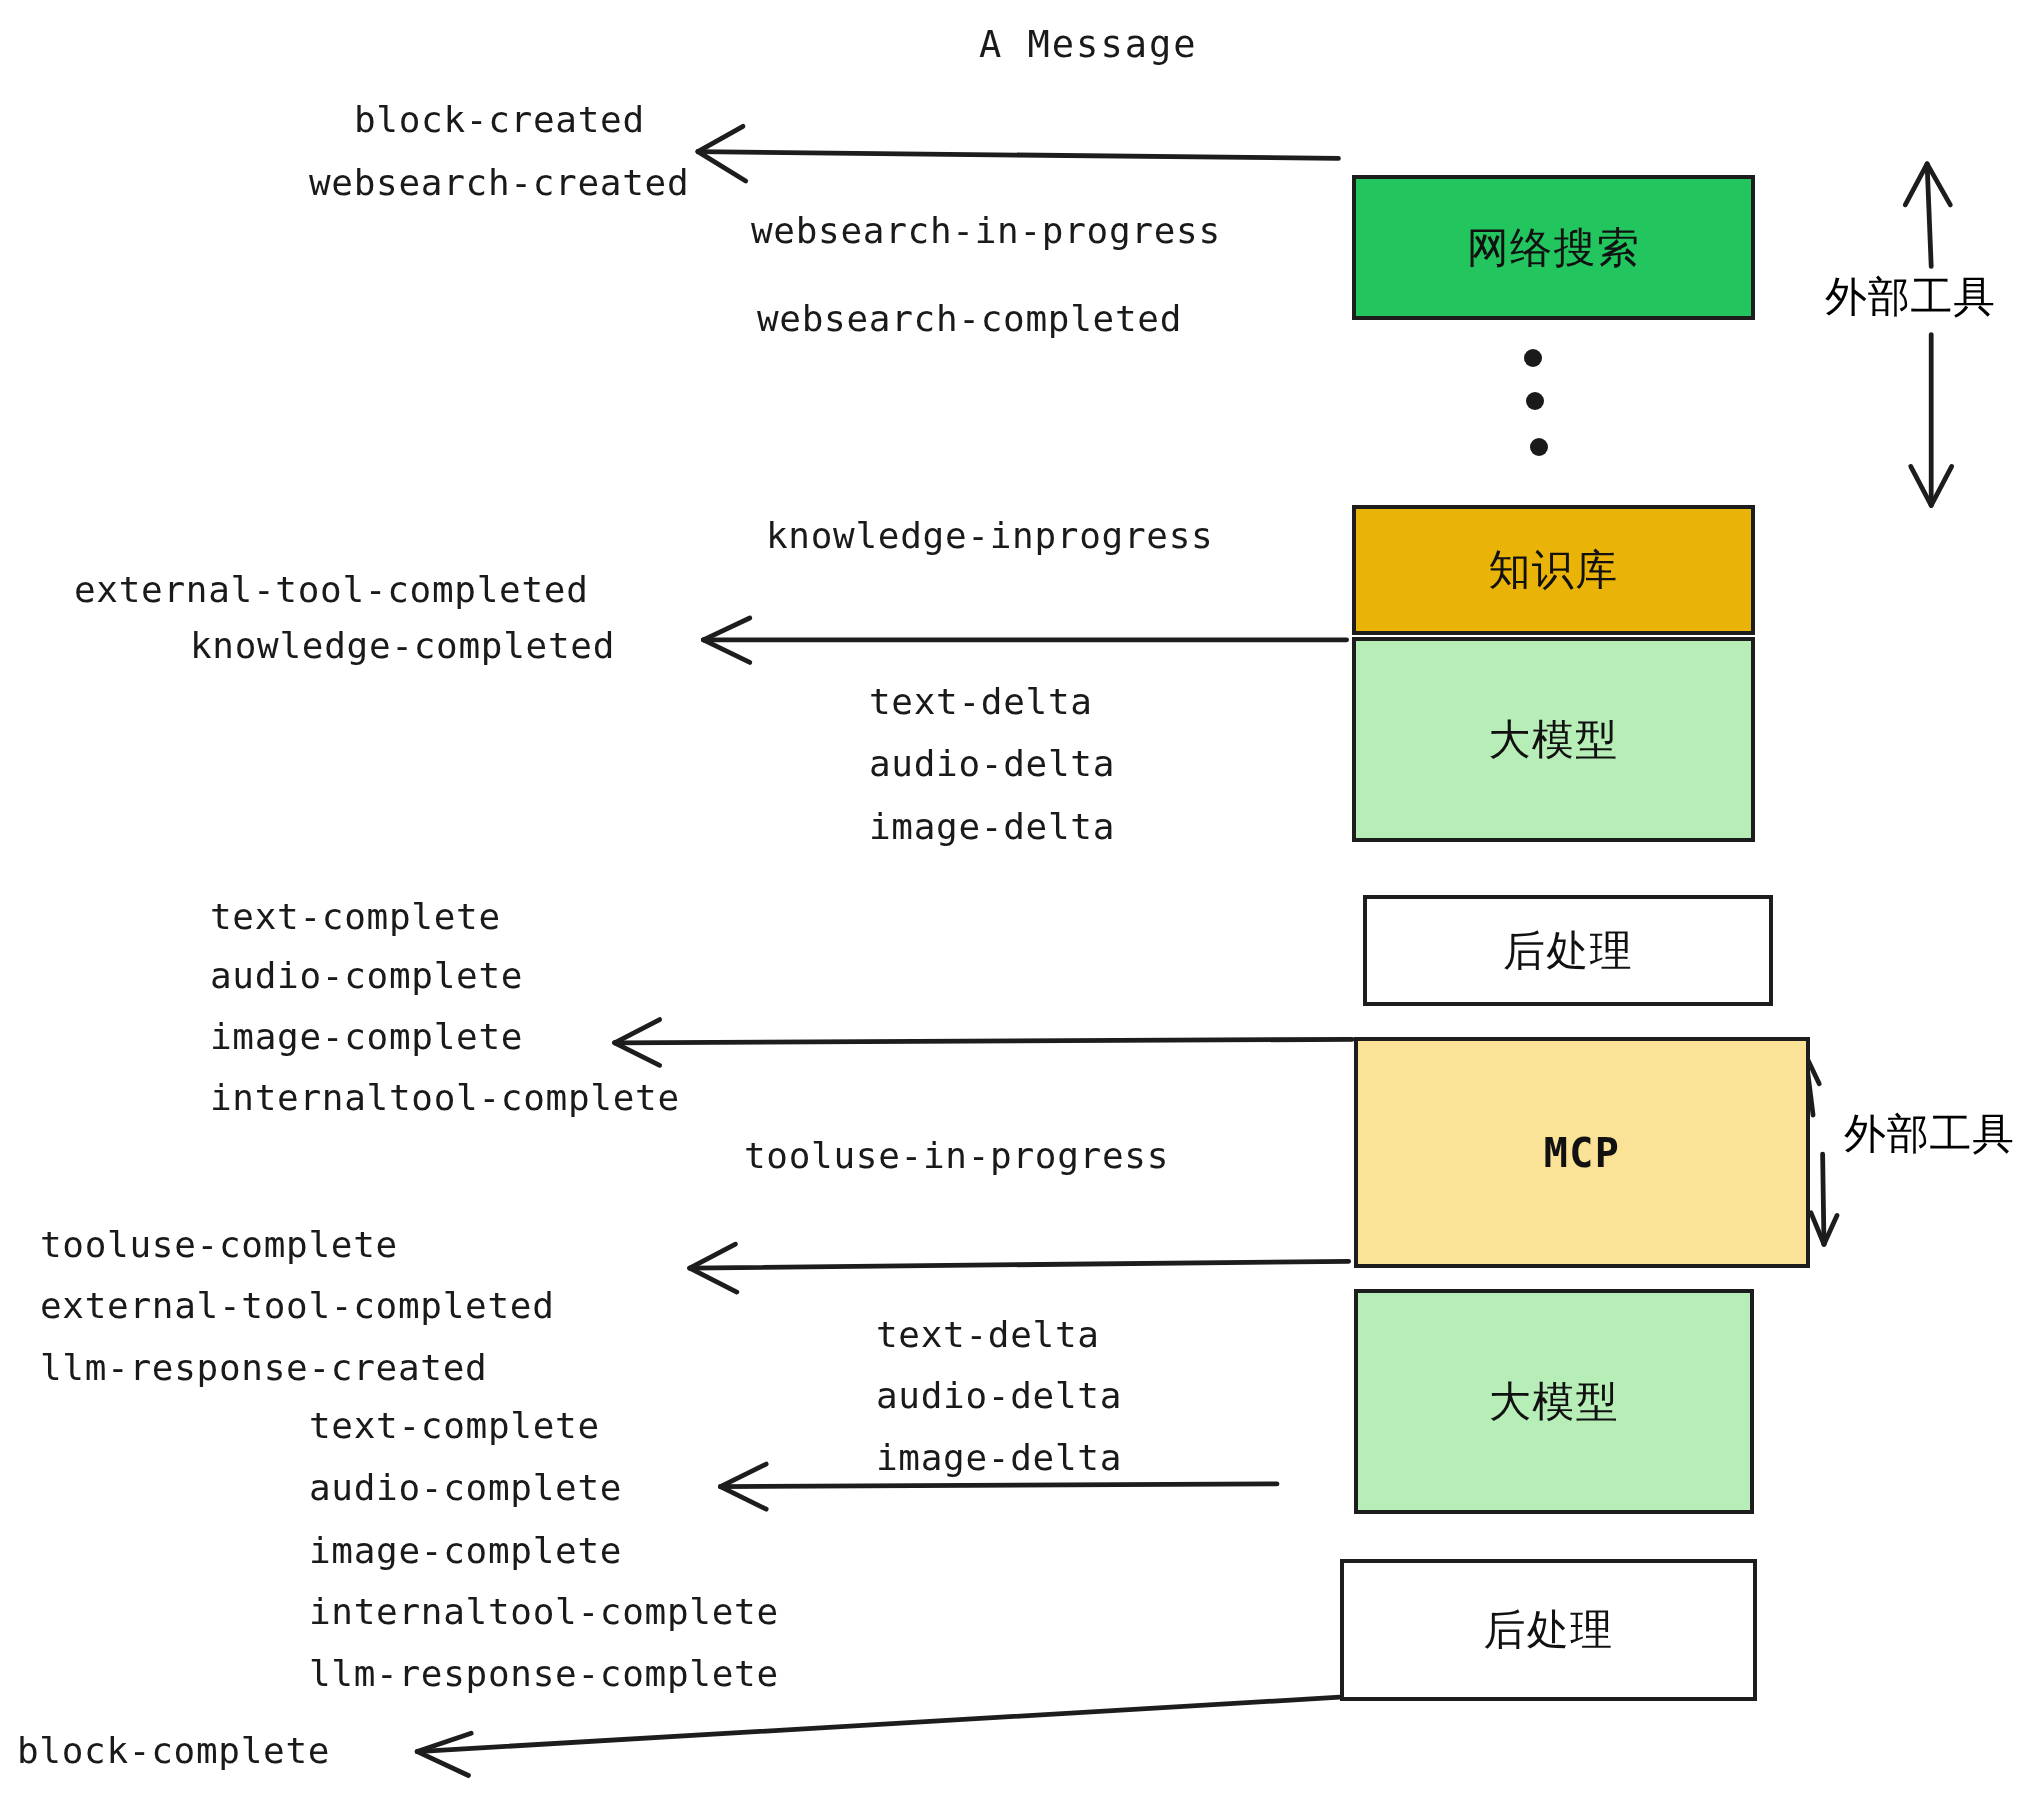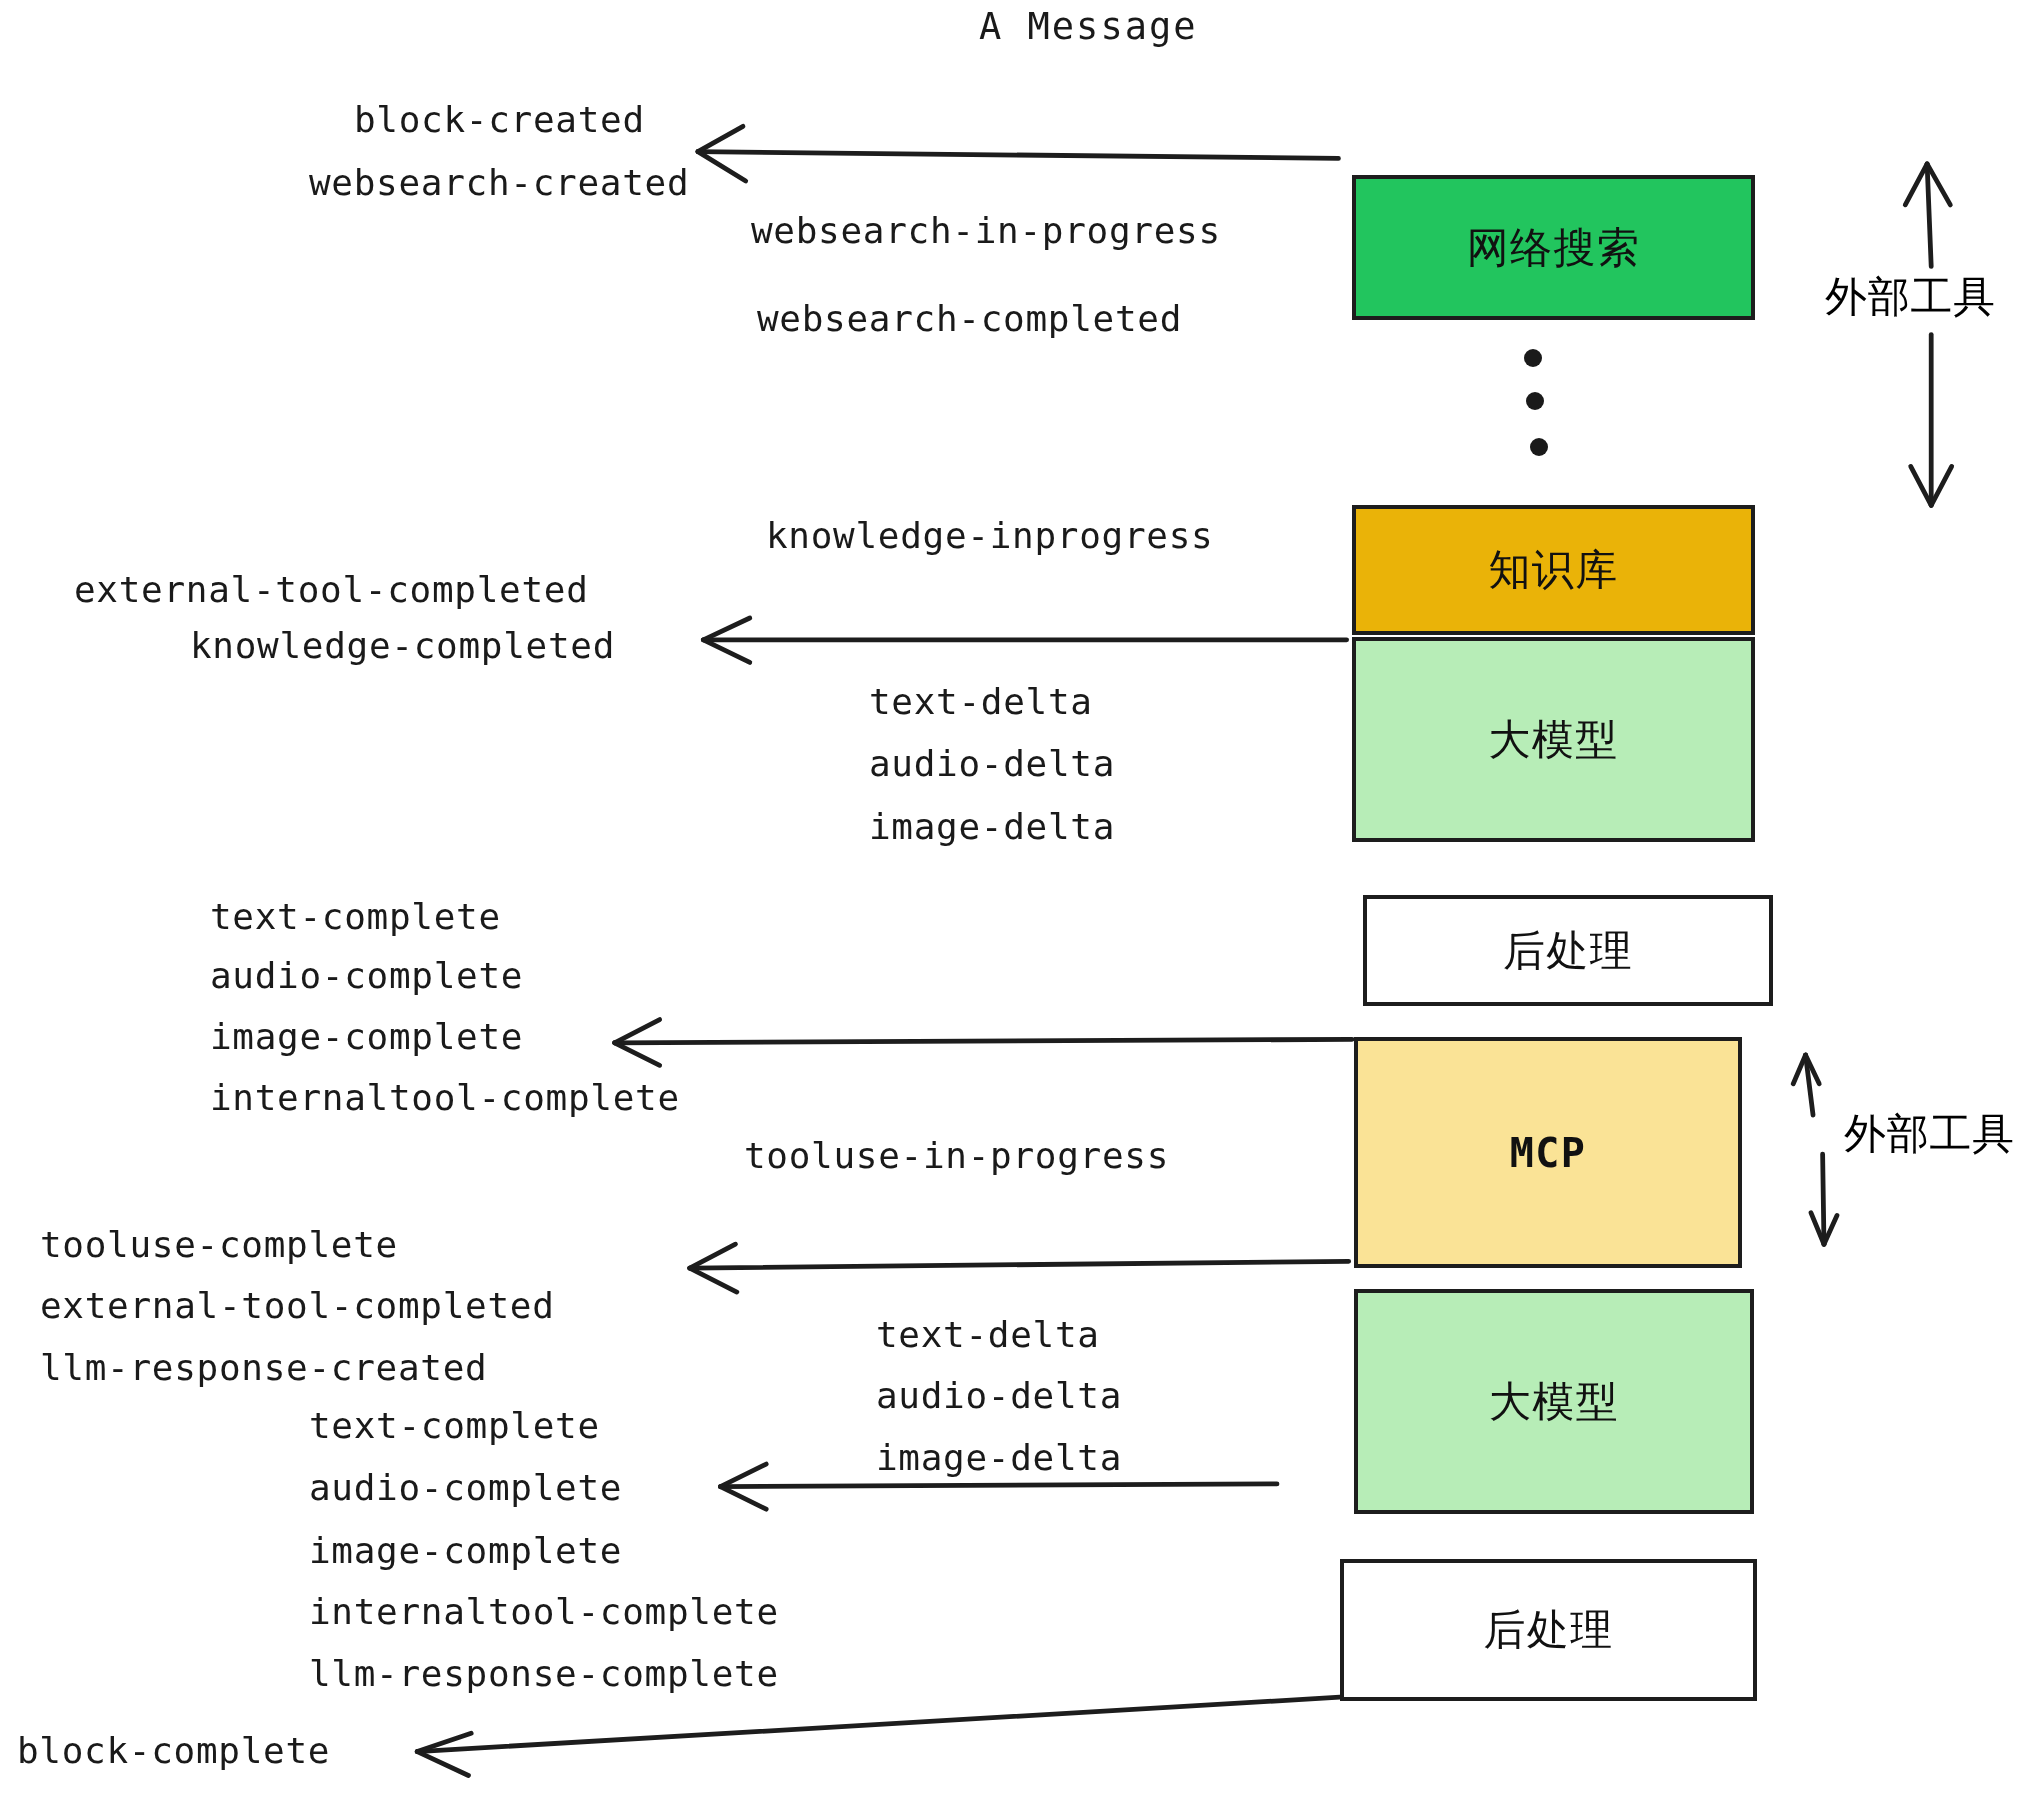--- a/index.html
+++ b/index.html
@@ -83,21 +83,21 @@
     stroke-width: 7;
     stroke-linecap: round;
     stroke-linejoin: round;
   }
 </style>
 </head>
 <body>
 
 <div id="canvas">
 
-  <div class="title" style="left:979px; top:8px;">A Message</div>
+  <div class="title" style="left:979px; top:26px;">A Message</div>
 
   <svg class="arrows" viewBox="0 0 2980 2630">
 
     <g>
       <path d="M1022 222 L1960 232"></path>
       <path d="M1022 222 L1088 185"></path>
       <path d="M1022 222 L1092 265"></path>
     </g>
 
     <g>
@@ -164,21 +164,21 @@
   </div>
 
   <div class="node" style="left:1352px; top:637px; width:403px; height:205px; background:#B7EDB7;">
     <span>大模型</span>
   </div>
 
   <div class="node" style="left:1363px; top:895px; width:410px; height:111px; background:#FFFFFF;">
     <span>后处理</span>
   </div>
 
-  <div class="node mono" style="left:1354px; top:1037px; width:388px; height:231px; background:#FAE396;">
+  <div class="node mono" style="left:1354px; top:1037px; width:456px; height:231px; background:#FAE396;">
     <span>MCP</span>
   </div>
 
   <div class="node" style="left:1354px; top:1289px; width:400px; height:225px; background:#B7EDB7;">
     <span>大模型</span>
   </div>
 
   <div class="node" style="left:1340px; top:1559px; width:417px; height:142px; background:#FFFFFF;">
     <span>后处理</span>
   </div>

